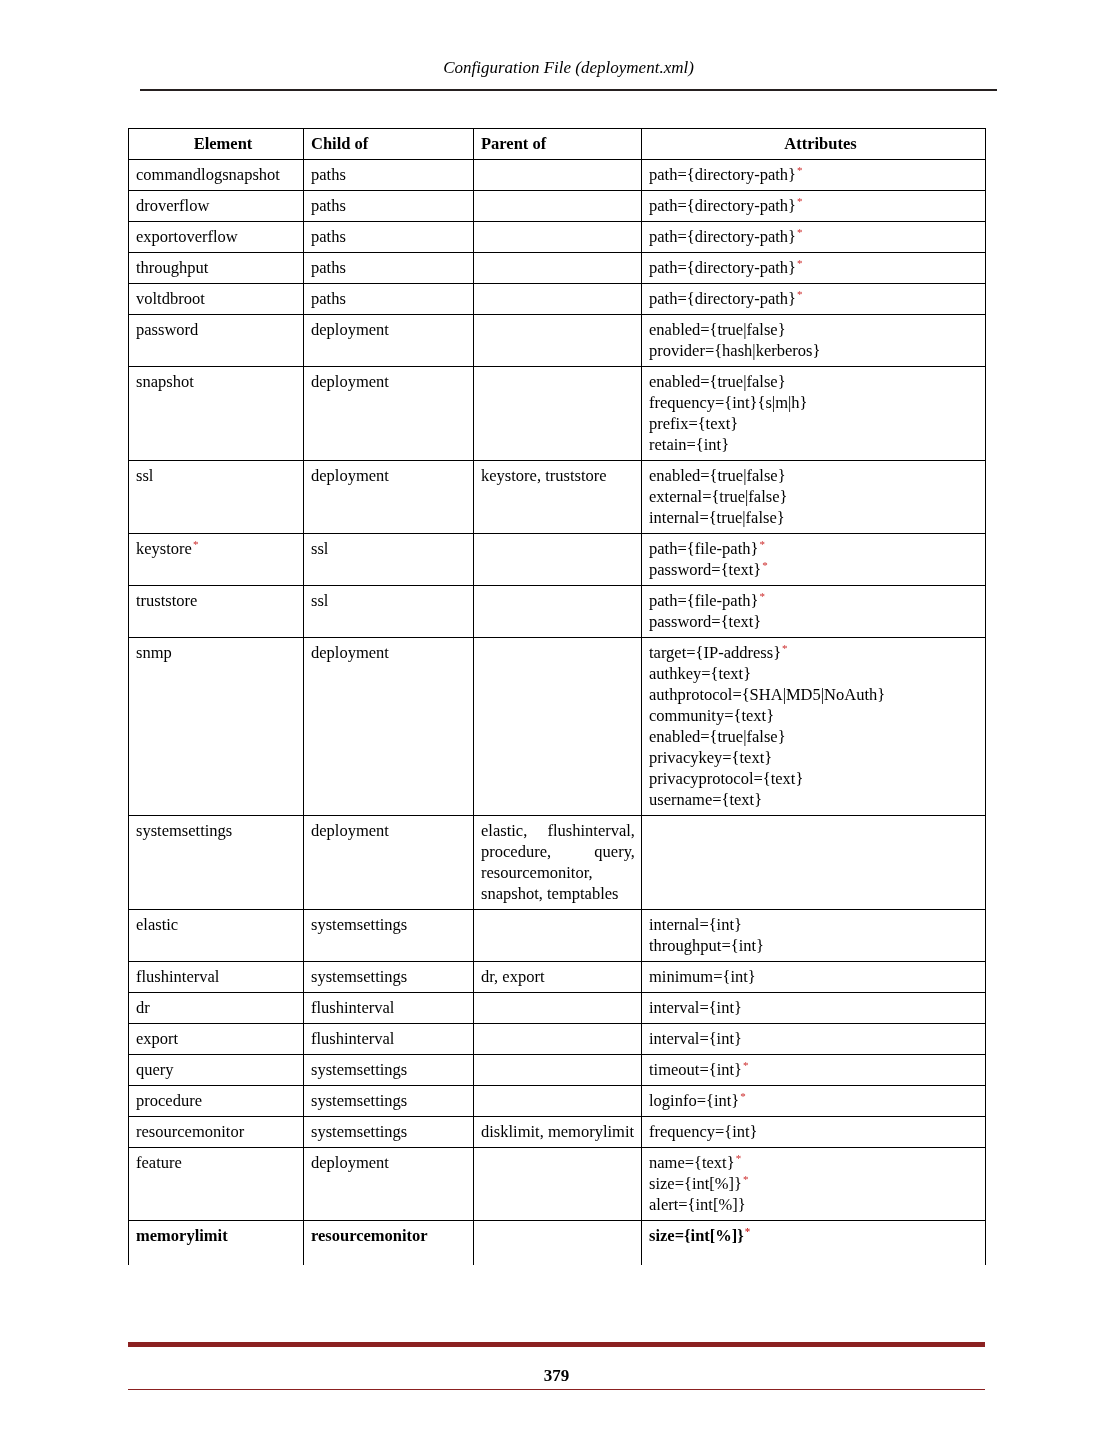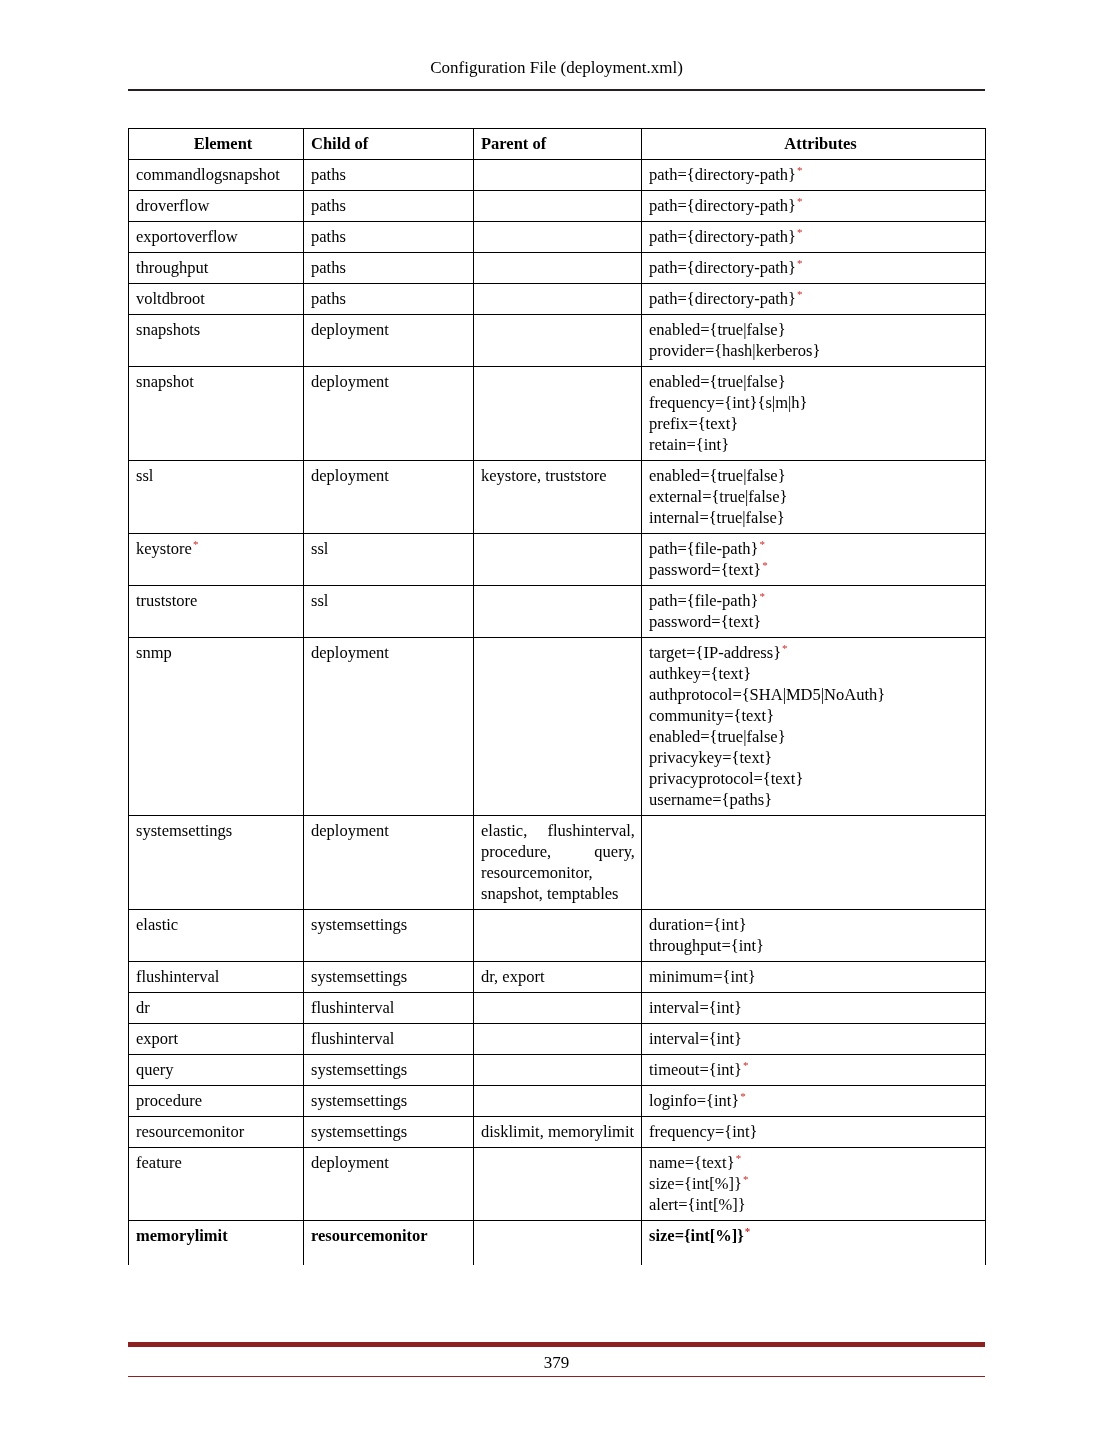--- a/index.html
+++ b/index.html
@@ -9,22 +9,23 @@
     color: #000000;
     font-family: "Liberation Serif", serif;
     position: relative;
     overflow: hidden;
   }
 
   
   .page-header {
     position: absolute;
     top: 58px;
-    left: 128px;
+    left: 140px;
     width: 857px;
+    font-style: italic;
   }
   .header-title {
     text-align: center;
     font-size: 17px;
     padding-bottom: 11px;
   }
   .header-rule {
     height: 0;
     border-bottom: 2px solid #262020;
   }
@@ -71,21 +72,22 @@
     left: 128px;
     width: 857px;
     text-align: center;
   }
   .footer-rule-thick {
     height: 5px;
     background: #8b2121;
   }
   .page-number {
     font-size: 17px;
-    padding: 6px 0 3px 0;
+    padding: 19px 0 3px 0;
+    font-weight: bold;
   }
   .footer-rule-thin {
     height: 0;
     border-bottom: 1px solid #8b2121;
   }
 </style>
 </head>
 <body>
 
 <div class="page-header" data-name="page-header">
@@ -143,21 +145,21 @@
       </tr>
       <tr data-name="table-row">
         <td data-name="cell-element">voltdbroot</td>
         <td data-name="cell-child-of">paths</td>
         <td data-name="cell-parent-of"></td>
         <td data-name="cell-attributes">
           <div data-name="attribute-line" class="attribute-line">path={directory-path}<sup data-name="required-star" class="star">*</sup></div>
         </td>
       </tr>
       <tr data-name="table-row">
-        <td data-name="cell-element">snapshots</td>
+        <td data-name="cell-element">password</td>
         <td data-name="cell-child-of">deployment</td>
         <td data-name="cell-parent-of"></td>
         <td data-name="cell-attributes">
           <div data-name="attribute-line" class="attribute-line">enabled={true|false}</div>
           <div data-name="attribute-line" class="attribute-line">provider={hash|kerberos}</div>
         </td>
       </tr>
       <tr data-name="table-row">
         <td data-name="cell-element">snapshot</td>
         <td data-name="cell-child-of">deployment</td>
@@ -202,35 +204,35 @@
         <td data-name="cell-child-of">deployment</td>
         <td data-name="cell-parent-of"></td>
         <td data-name="cell-attributes">
           <div data-name="attribute-line" class="attribute-line">target={IP-address}<sup data-name="required-star" class="star">*</sup></div>
           <div data-name="attribute-line" class="attribute-line">authkey={text}</div>
           <div data-name="attribute-line" class="attribute-line">authprotocol={SHA|MD5|NoAuth}</div>
           <div data-name="attribute-line" class="attribute-line">community={text}</div>
           <div data-name="attribute-line" class="attribute-line">enabled={true|false}</div>
           <div data-name="attribute-line" class="attribute-line">privacykey={text}</div>
           <div data-name="attribute-line" class="attribute-line">privacyprotocol={text}</div>
-          <div data-name="attribute-line" class="attribute-line">username={paths}</div>
+          <div data-name="attribute-line" class="attribute-line">username={text}</div>
         </td>
       </tr>
       <tr data-name="table-row">
         <td data-name="cell-element">systemsettings</td>
         <td data-name="cell-child-of">deployment</td>
         <td data-name="cell-parent-of">elastic, flushinterval, procedure, query, resourcemonitor, snapshot, temptables</td>
         <td data-name="cell-attributes"></td>
       </tr>
       <tr data-name="table-row">
         <td data-name="cell-element">elastic</td>
         <td data-name="cell-child-of">systemsettings</td>
         <td data-name="cell-parent-of"></td>
         <td data-name="cell-attributes">
-          <div data-name="attribute-line" class="attribute-line">duration={int}</div>
+          <div data-name="attribute-line" class="attribute-line">internal={int}</div>
           <div data-name="attribute-line" class="attribute-line">throughput={int}</div>
         </td>
       </tr>
       <tr data-name="table-row">
         <td data-name="cell-element">flushinterval</td>
         <td data-name="cell-child-of">systemsettings</td>
         <td data-name="cell-parent-of">dr, export</td>
         <td data-name="cell-attributes">
           <div data-name="attribute-line" class="attribute-line">minimum={int}</div>
         </td>

